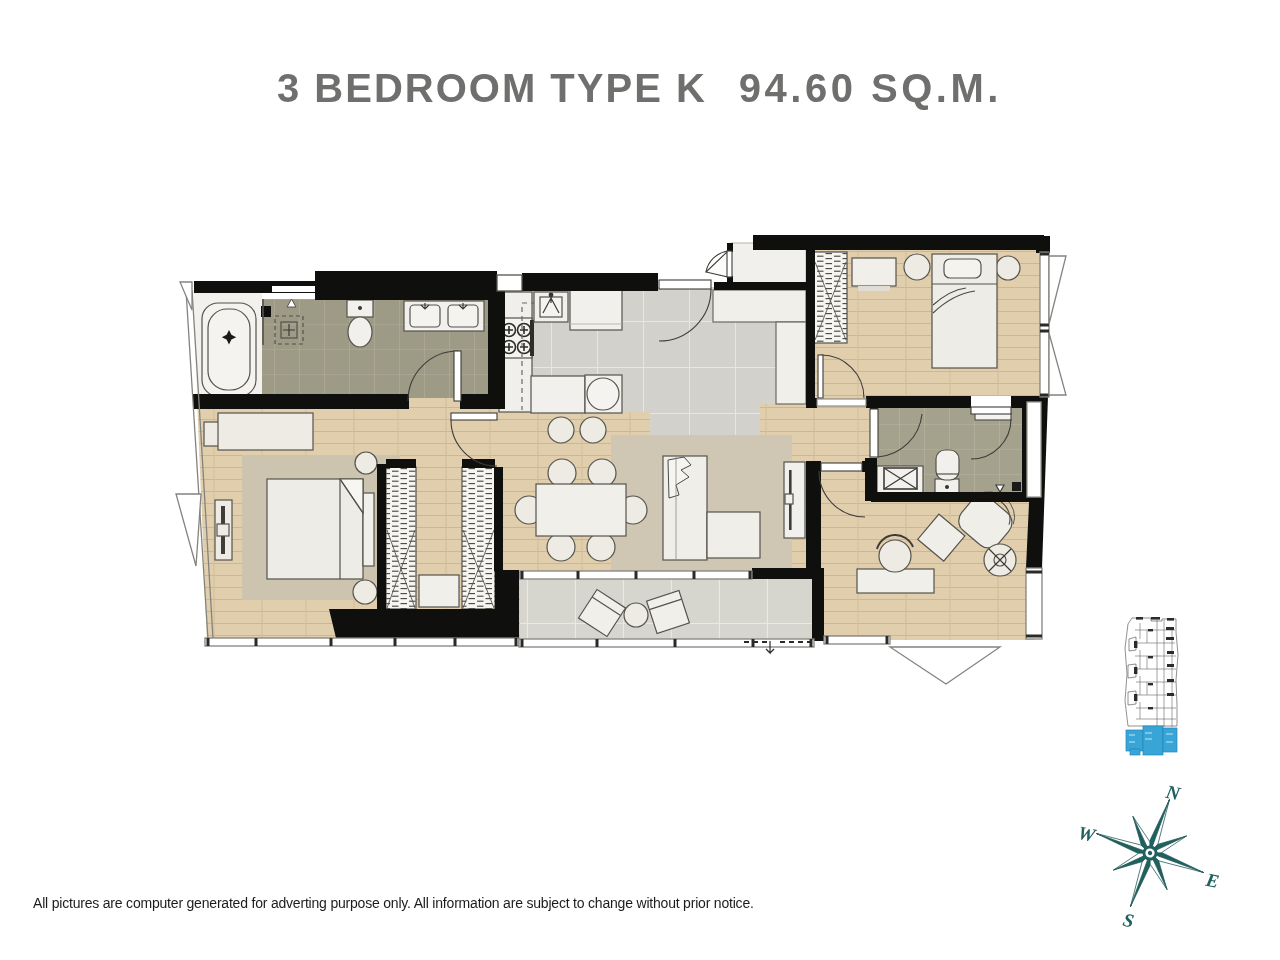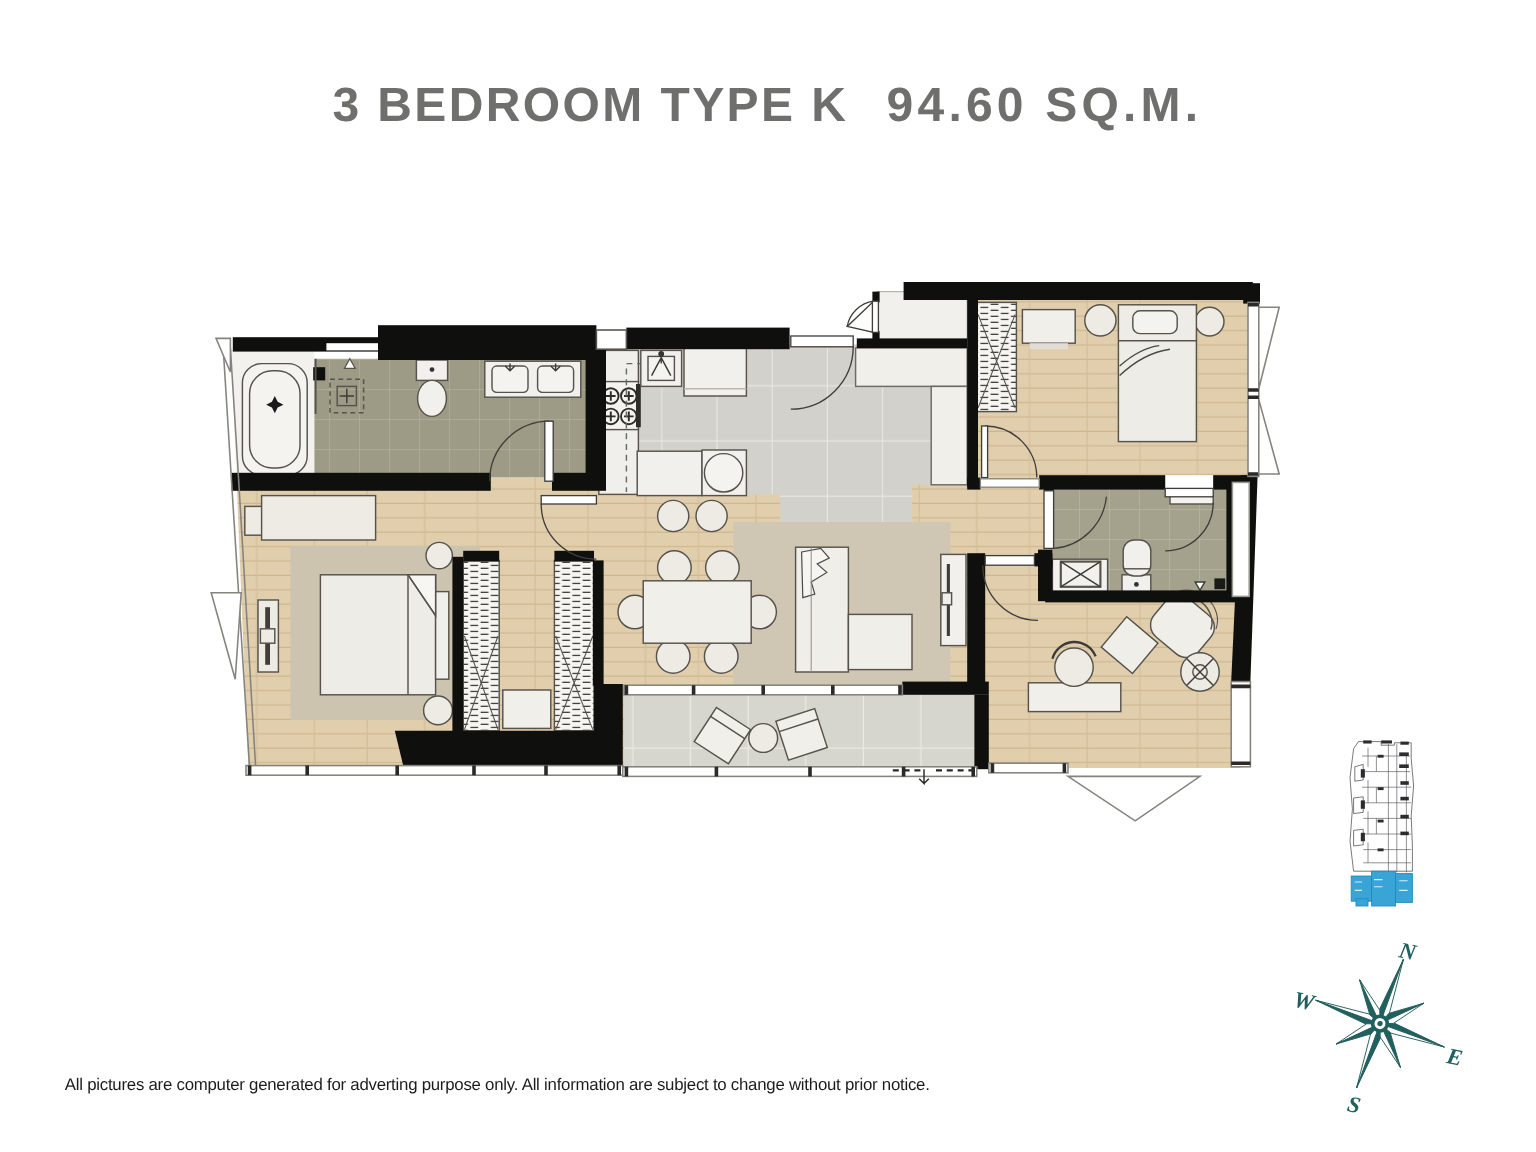--- a/index.html
+++ b/index.html
@@ -1,17 +1,17 @@
 <!DOCTYPE html>
 <html><head>
 <meta charset="utf-8">
 <style>
 html,body{margin:0;padding:0;background:#ffffff;width:1280px;height:960px;overflow:hidden;}
 .title{position:absolute;left:277px;top:66px;font:bold 40px "Liberation Sans",sans-serif;color:#6f6f6d;letter-spacing:2px;white-space:nowrap;}
-.foot{position:absolute;left:54px;top:895px;font:14px "Liberation Sans",sans-serif;color:#1c1c1c;letter-spacing:-0.2px;}
+.foot{position:absolute;left:33px;top:895px;font:14px "Liberation Sans",sans-serif;color:#1c1c1c;letter-spacing:-0.2px;}
 svg{position:absolute;left:0;top:0;}
 </style>
 </head>
 <body>
 <svg width="1280" height="960" viewBox="0 0 1280 960">
 <defs>
 <pattern id="wood" width="92" height="12" patternUnits="userSpaceOnUse">
   <rect width="92" height="12" fill="#e1cead"></rect>
   <line x1="0" y1="11.5" x2="92" y2="11.5" stroke="#cfb68f" stroke-width="1"></line>
   <line x1="30" y1="0" x2="30" y2="12" stroke="#d5be99" stroke-width="1"></line>

